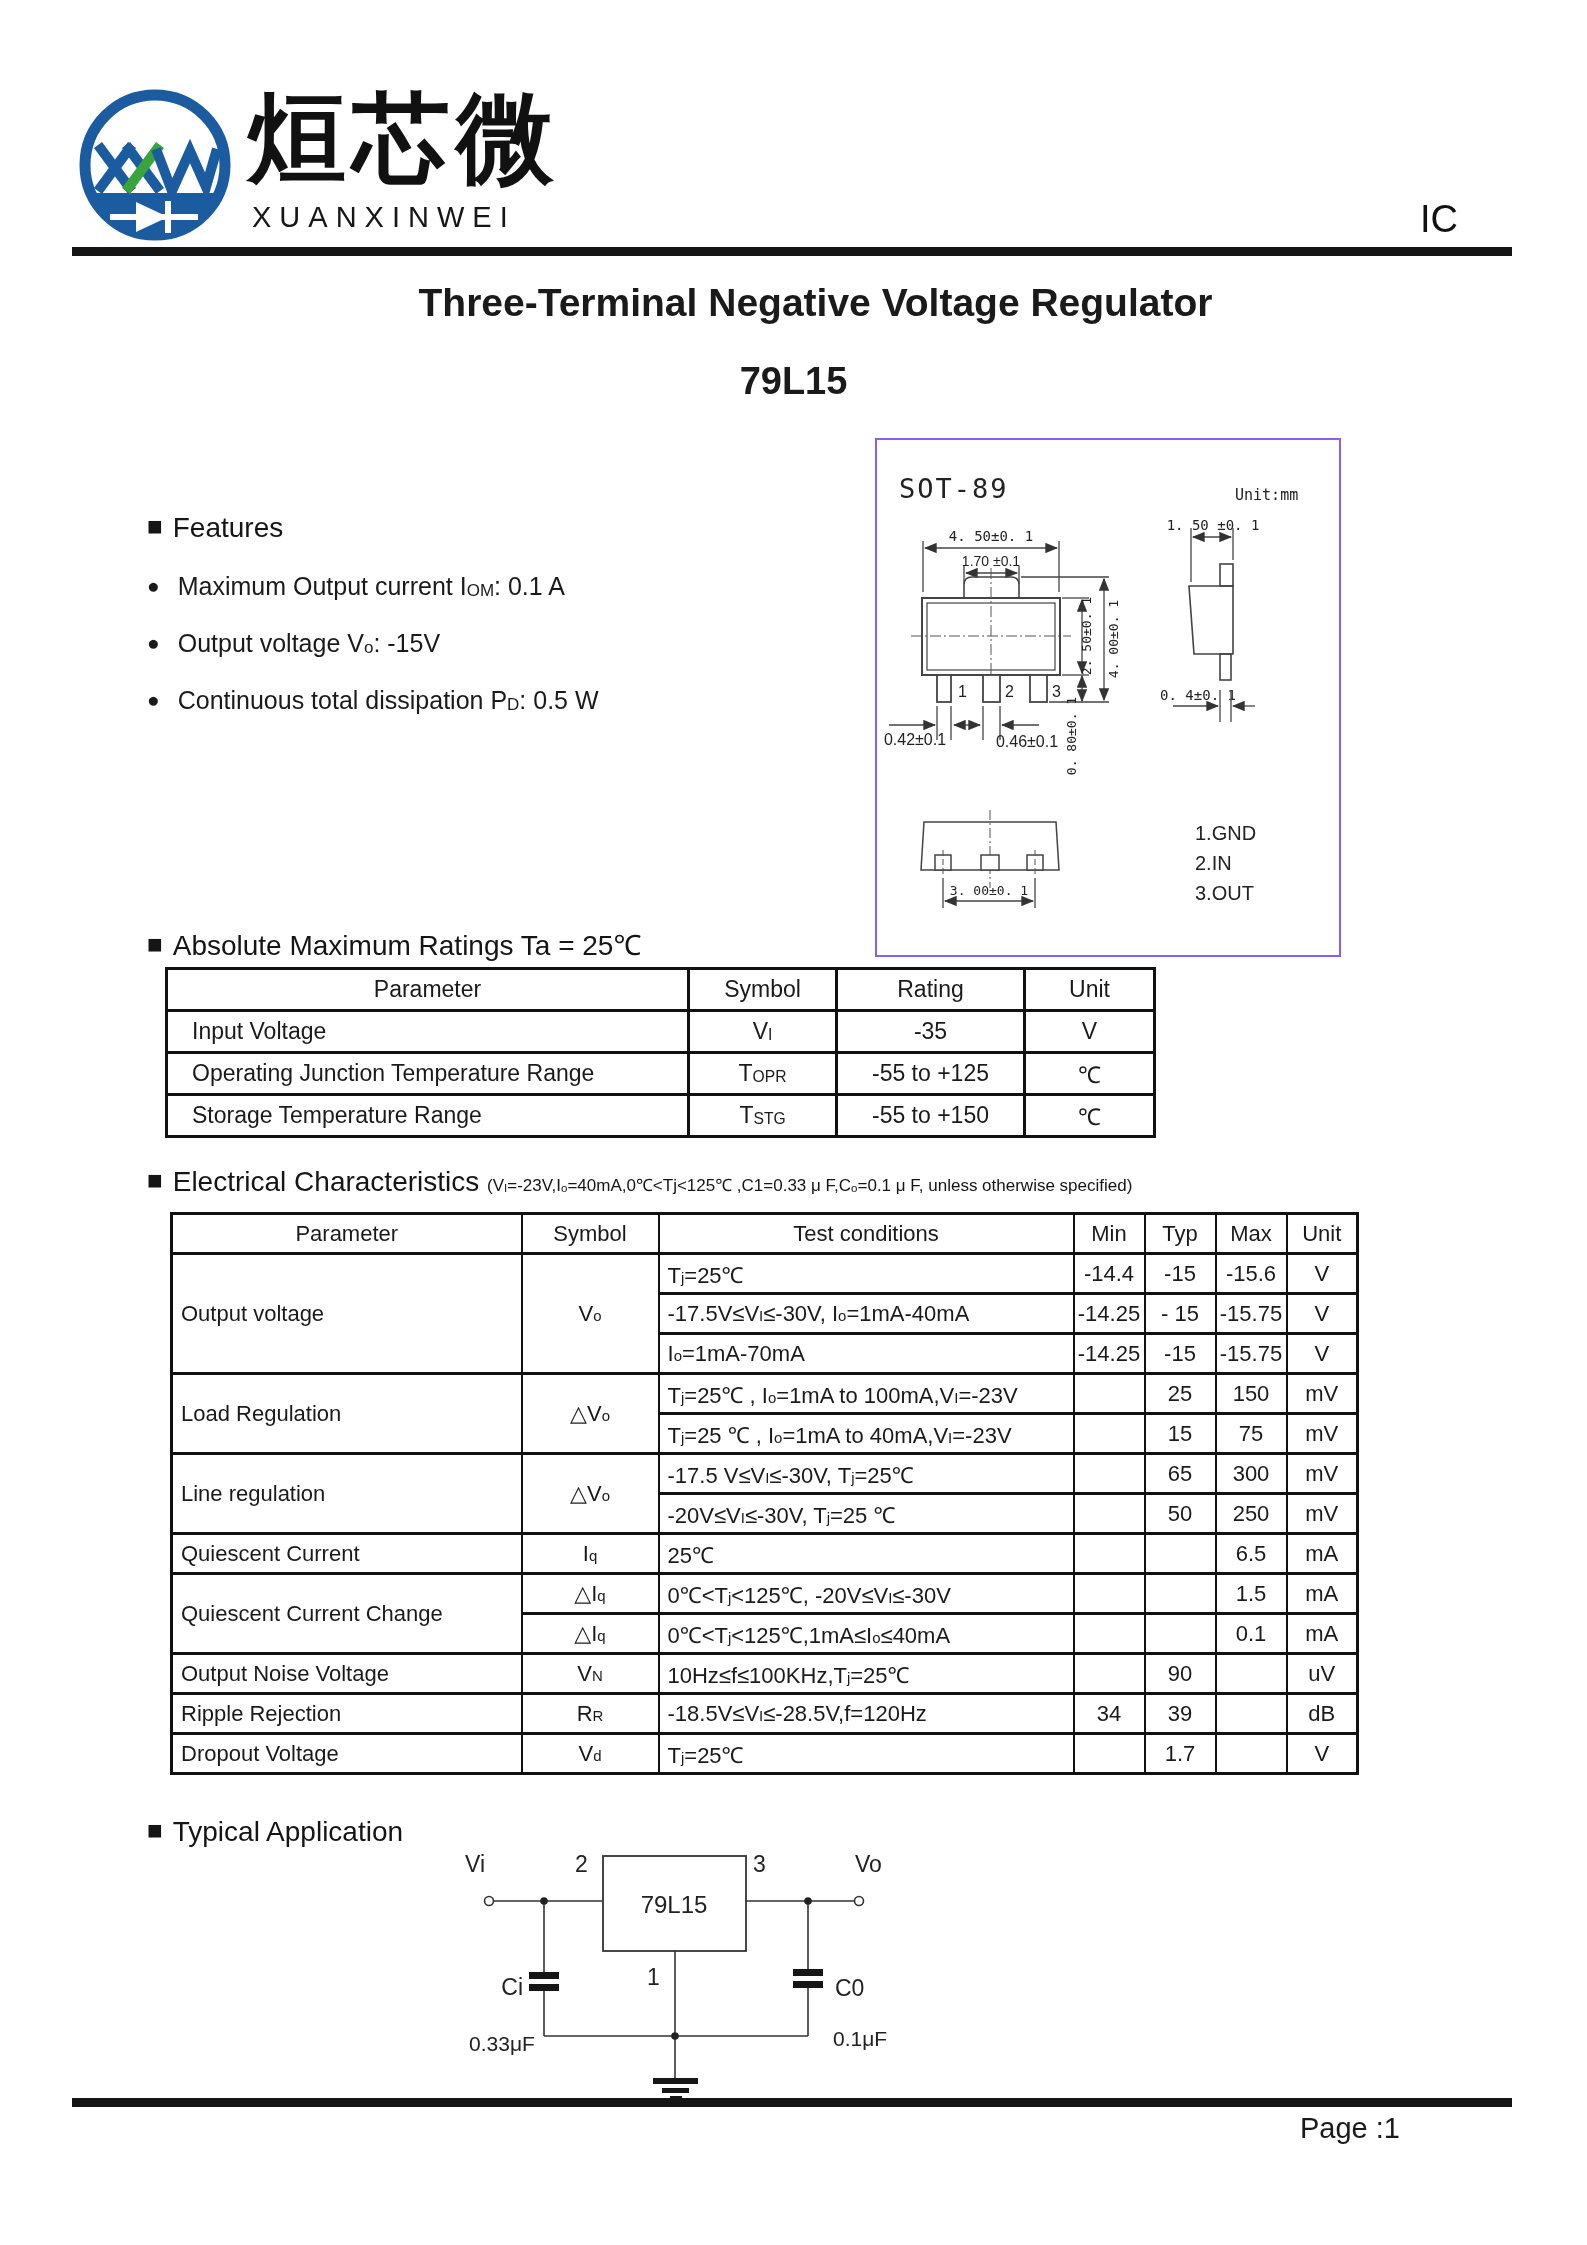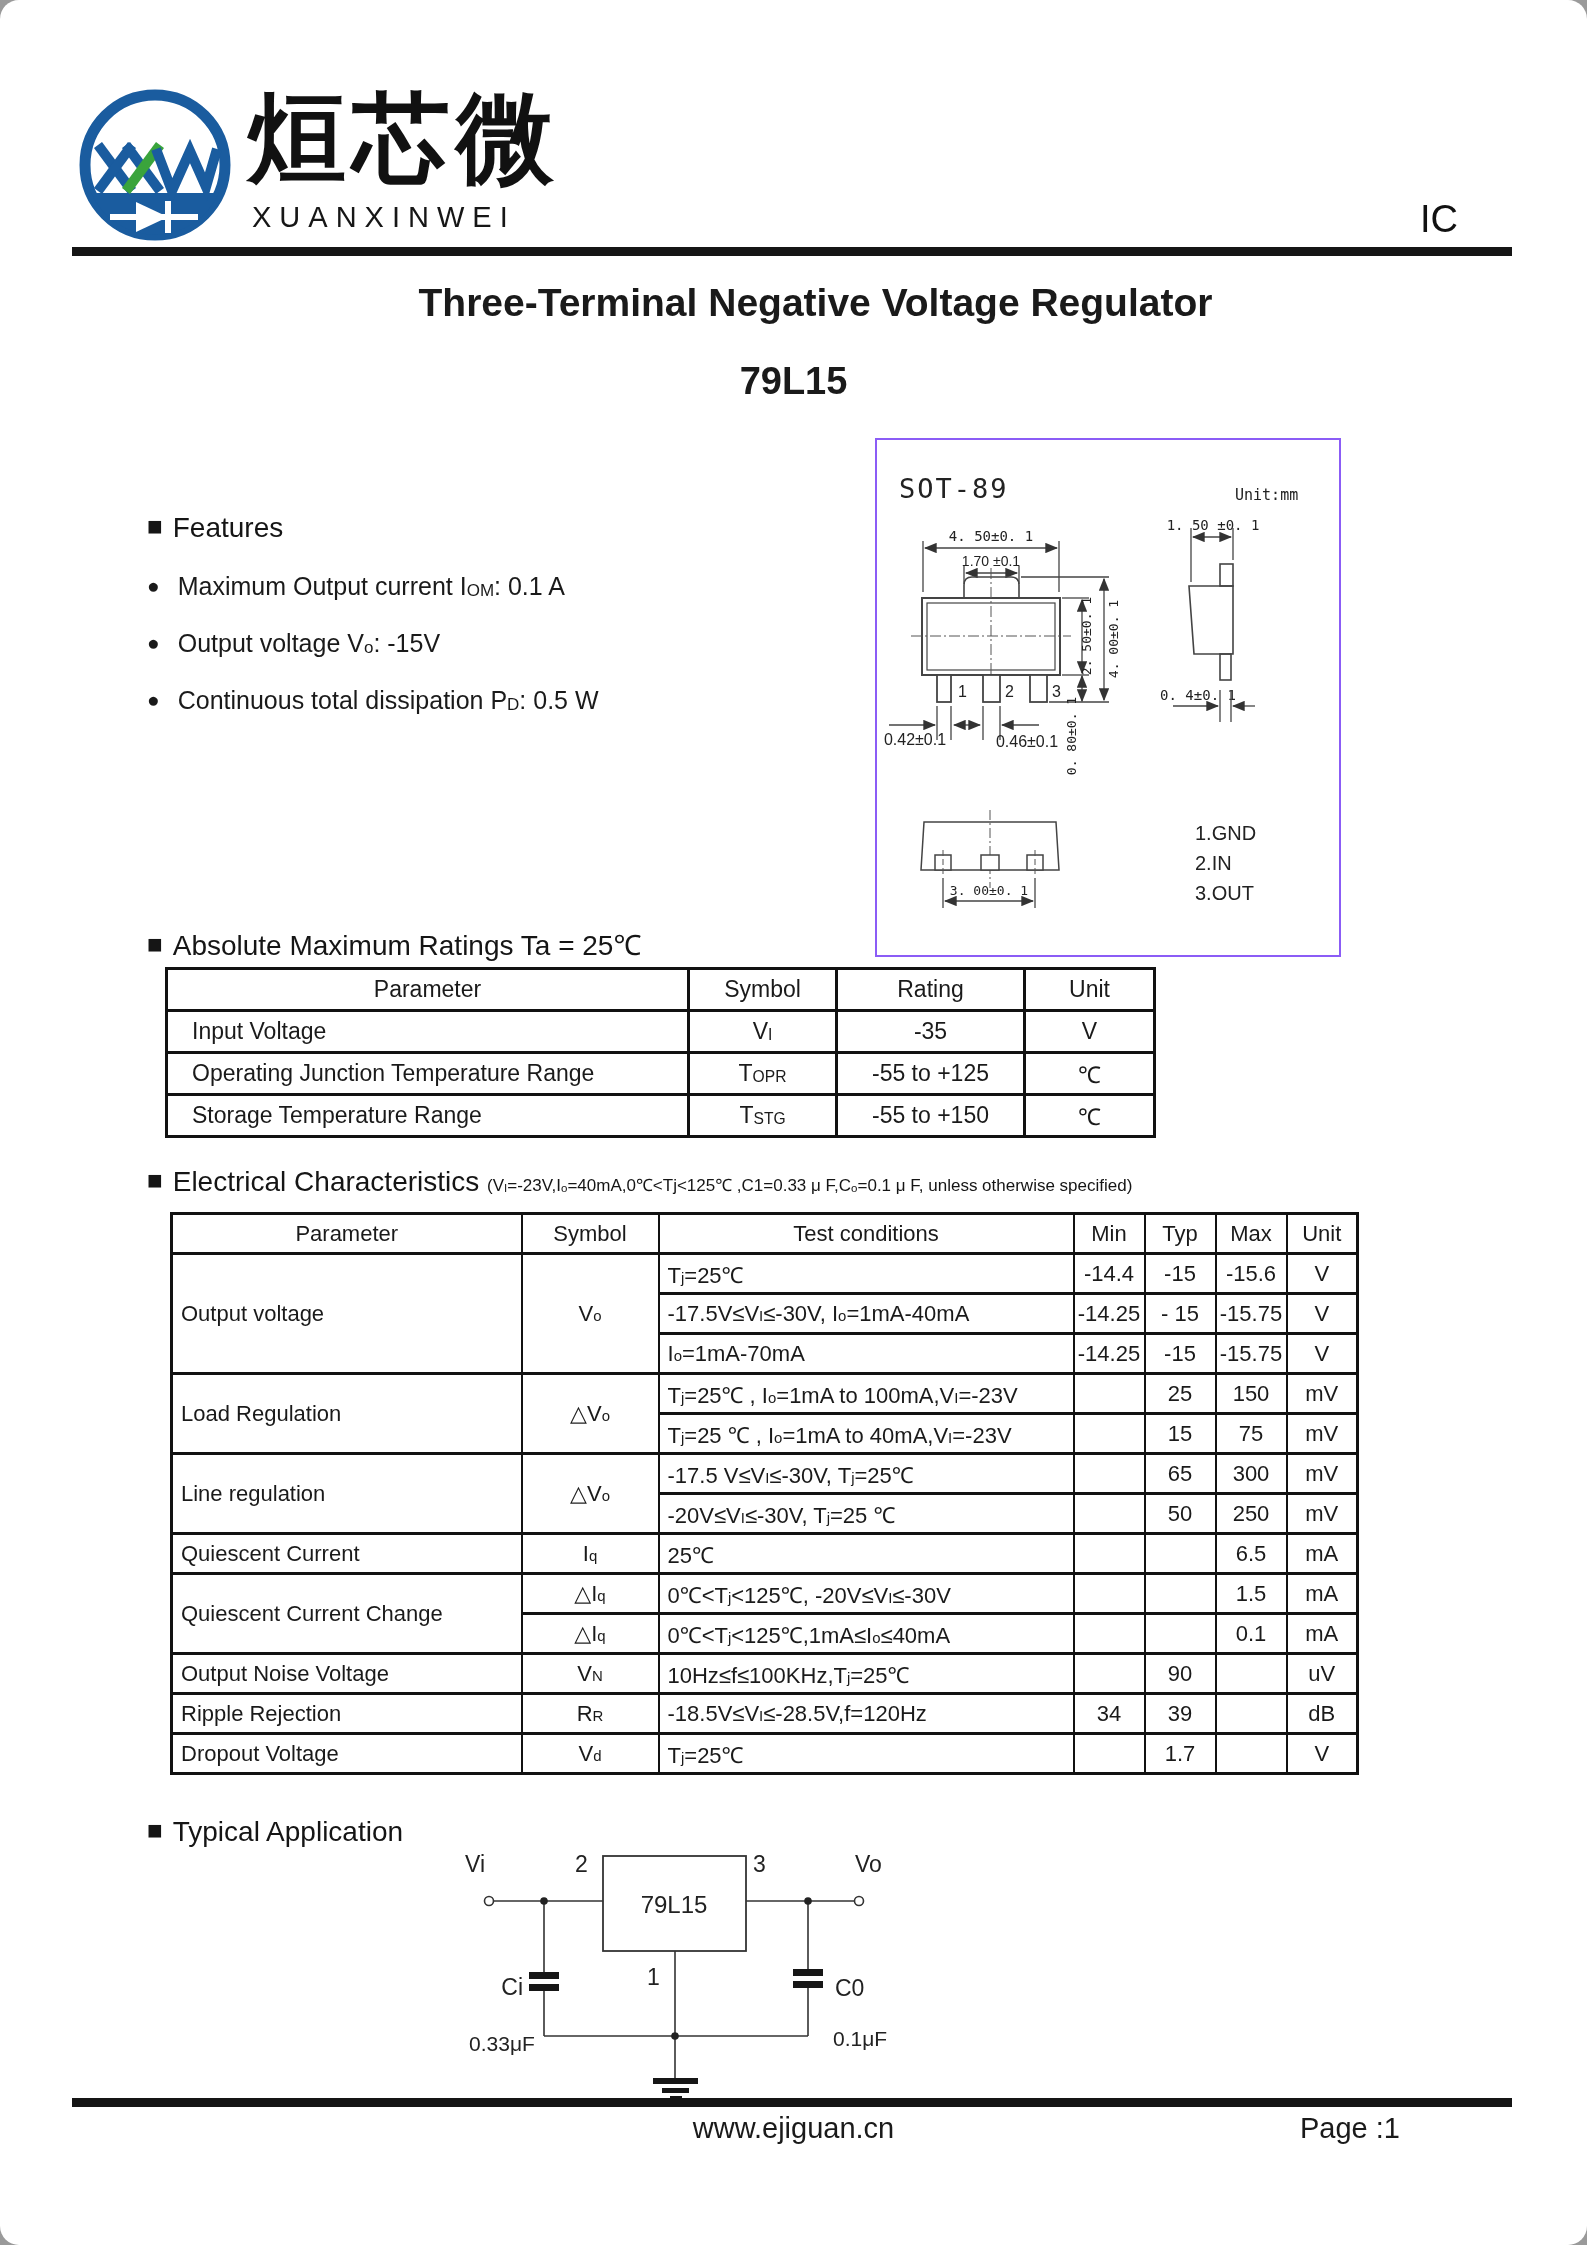--- a/index.html
+++ b/index.html
@@ -1,17 +1,17 @@
 <!DOCTYPE html>
 <html><head>
 <meta charset="utf-8">
 <style>
   html,body{margin:0;padding:0;background:#9a9a9a;}
   .page{position:relative;width:1587px;height:2245px;margin:0 auto;background:#ffffff;
-        font-family:"Liberation Sans",sans-serif;color:#1a1a1a;overflow:hidden;border-radius:19px;}
+        font-family:"Liberation Sans",sans-serif;color:#1a1a1a;overflow:hidden;}
   .abs{position:absolute;}
   sub{font-size:68%;line-height:0;vertical-align:baseline;position:relative;top:.06em;letter-spacing:0;}
   
   .logo-block{left:60px;top:85px;width:600px;height:160px;}
   .logo-cn{position:absolute;left:188px;top:2px;font-size:98px;font-weight:bold;line-height:1.05;letter-spacing:6px;color:#111;font-family:"DejaVu Sans",sans-serif;}
   .logo-en{position:absolute;left:192px;top:116px;font-size:29px;letter-spacing:8px;color:#161616;}
   .smd-type{left:0;right:0;top:186px;text-align:center;font-size:43px;color:#111;}
   .ic-label{left:1420px;top:198px;width:70px;font-size:38px;color:#111;}
   .rule{left:72px;width:1440px;height:9px;background:#151515;}
   .rule-top{top:247px;} .rule-bottom{top:2098px;}
@@ -421,16 +421,15 @@
       <text x="249" y="68" font-size="24" text-anchor="middle">79L15</text>
       <text x="222" y="140" font-size="23">1</text>
       <text x="98" y="150" font-size="23" text-anchor="end">Ci</text>
       <text x="77" y="206" font-size="21" text-anchor="middle">0.33μF</text>
       <text x="410" y="151" font-size="23">C0</text>
       <text x="408" y="201" font-size="21">0.1μF</text>
     </svg>
   </div>
 
   <div class="abs rule rule-bottom"></div>
-  <div class="abs footer-site">www.ejiguan.cn</div>
   <div class="abs footer-page">Page :1</div>
 
 </div>
 
 </body></html>

